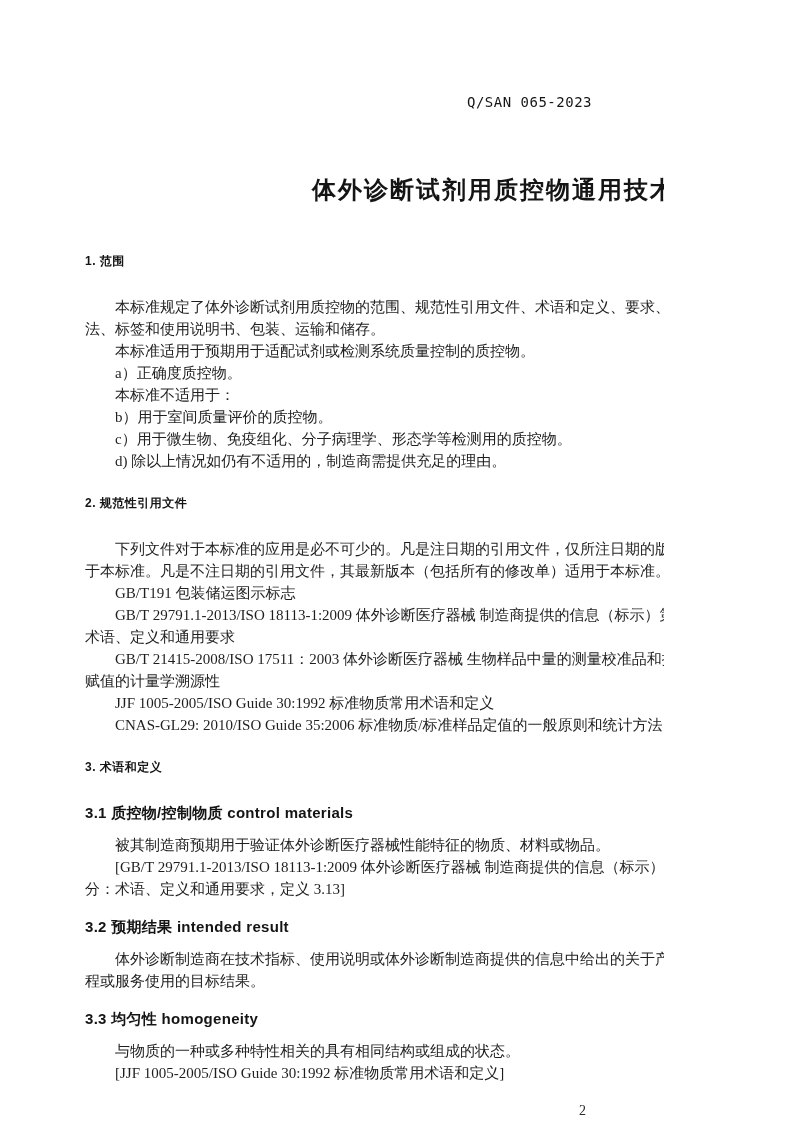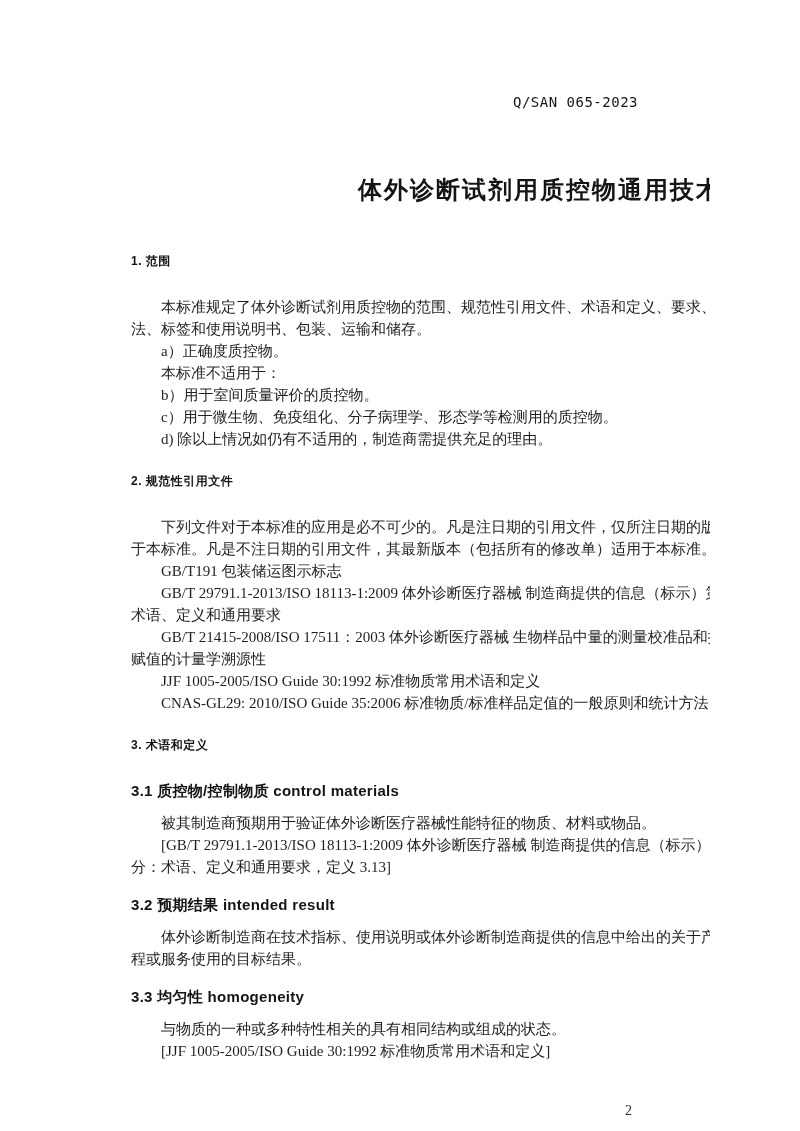--- a/index.html
+++ b/index.html
@@ -9,21 +9,20 @@
   }
   .page {
     position: relative;
     width: 664px;
     height: 1131px;
     background: #ffffff;
     color: #1e1e1e;
     font-family: "Liberation Serif", "DejaVu Serif", serif;
     overflow: hidden;
     box-sizing: border-box;
-    margin-left: 46px;
   }
   .doc-code {
     position: absolute;
     top: 94px;
     right: 72px;
     font-family: "DejaVu Sans Mono", monospace;
     font-size: 14px;
     color: #151515;
     letter-spacing: 0.5px;
   }
@@ -86,20 +85,21 @@
 <div class="page">
 
   <div class="doc-code">Q/SAN 065-2023</div>
 
   <h1 class="doc-title">体外诊断试剂用质控物通用技术要求</h1>
 
   <main class="content">
 
     <h2 class="section-heading first">1. 范围</h2>
     <p class="body-par">本标准规定了体外诊断试剂用质控物的范围、规范性引用文件、术语和定义、要求、试验方法、标签和使用说明书、包装、运输和储存。</p>
+    <p class="body-par">本标准适用于预期用于适配试剂或检测系统质量控制的质控物。</p>
     <p class="body-par">a）正确度质控物。</p>
     <p class="body-par">本标准不适用于：</p>
     <p class="body-par">b）用于室间质量评价的质控物。</p>
     <p class="body-par">c）用于微生物、免疫组化、分子病理学、形态学等检测用的质控物。</p>
     <p class="body-par">d) 除以上情况如仍有不适用的，制造商需提供充足的理由。</p>
 
     <h2 class="section-heading">2. 规范性引用文件</h2>
     <p class="body-par">下列文件对于本标准的应用是必不可少的。凡是注日期的引用文件，仅所注日期的版本适用于本标准。凡是不注日期的引用文件，其最新版本（包括所有的修改单）适用于本标准。</p>
     <p class="body-par">GB/T191 包装储运图示标志</p>
     <p class="body-par">GB/T 29791.1-2013/ISO 18113-1:2009 体外诊断医疗器械 制造商提供的信息（标示）第1部分：术语、定义和通用要求</p>

